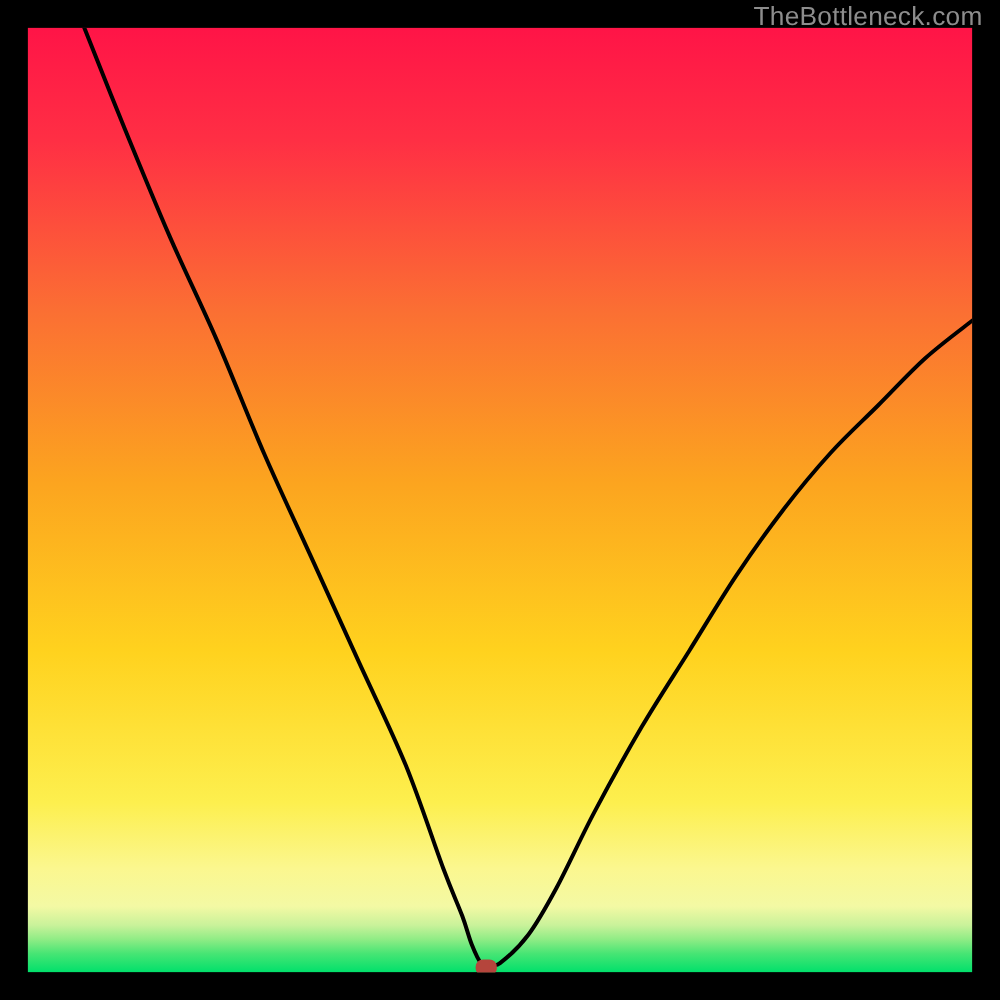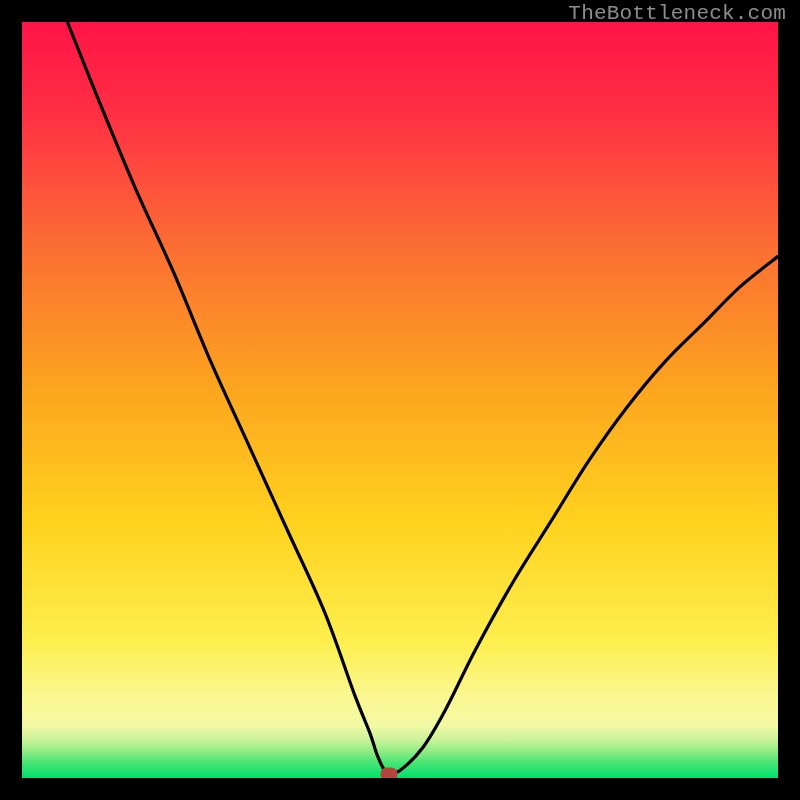--- a/index.html
+++ b/index.html
@@ -45,21 +45,21 @@
     width: 17px;
     height: 13px;
     border-radius: 6px;
     background: #b5453c;
     transform: translate(-50%, -50%);
   }
   .watermark {
     position: absolute;
     top: 2px;
     right: 14px;
-    font-family: Liberation Mono, monospace;
+    font-family: Liberation Sans, sans-serif;
     font-size: 21px;
     color: #8d8d8d;
     letter-spacing: 0.2px;
   }
 </style>
 </head>
 <body>
 
 <div class="frame">
 

